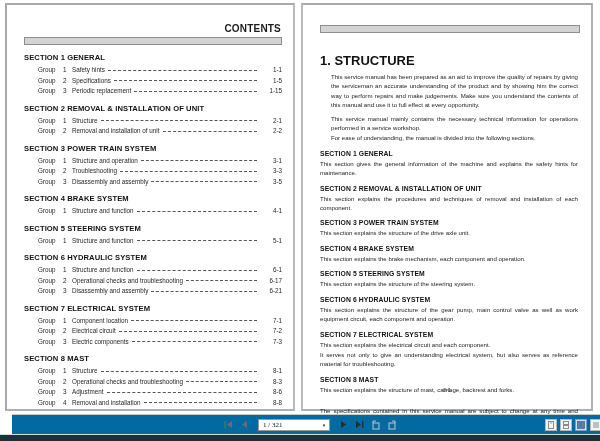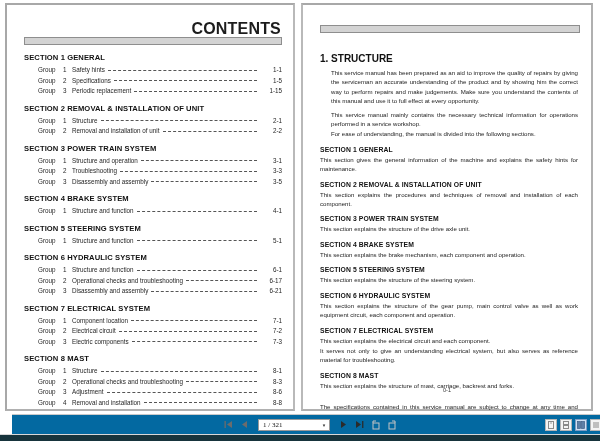--- a/index.html
+++ b/index.html
@@ -65,21 +65,21 @@
 
   
   .page-head {
     position: absolute;
     left: 17px;
     right: 11px;
     top: 18px;
   }
   .page-head-title {
     text-align: right;
-    font-size: 16px;
+    font-size: 10px;
     font-weight: bold;
     letter-spacing: 0.2px;
     color: #1c1c1c;
     line-height: 12px;
     padding-right: 1px;
   }
   .head-bar {
     margin-top: 2px;
     height: 8px;
     background: #d3d3d3;
@@ -142,21 +142,21 @@
   }
 
   
   .fw {
     position: absolute;
     left: 17px;
     right: 13px;
     top: 48px;
   }
   .fw-h1 {
-    font-size: 10px;
+    font-size: 13px;
     font-weight: bold;
     color: #111;
     margin-bottom: 4px;
   }
   .fw-intro {
     padding-left: 11px;
   }
   .fw-p {
     font-size: 6.1px;
     line-height: 9.4px;

